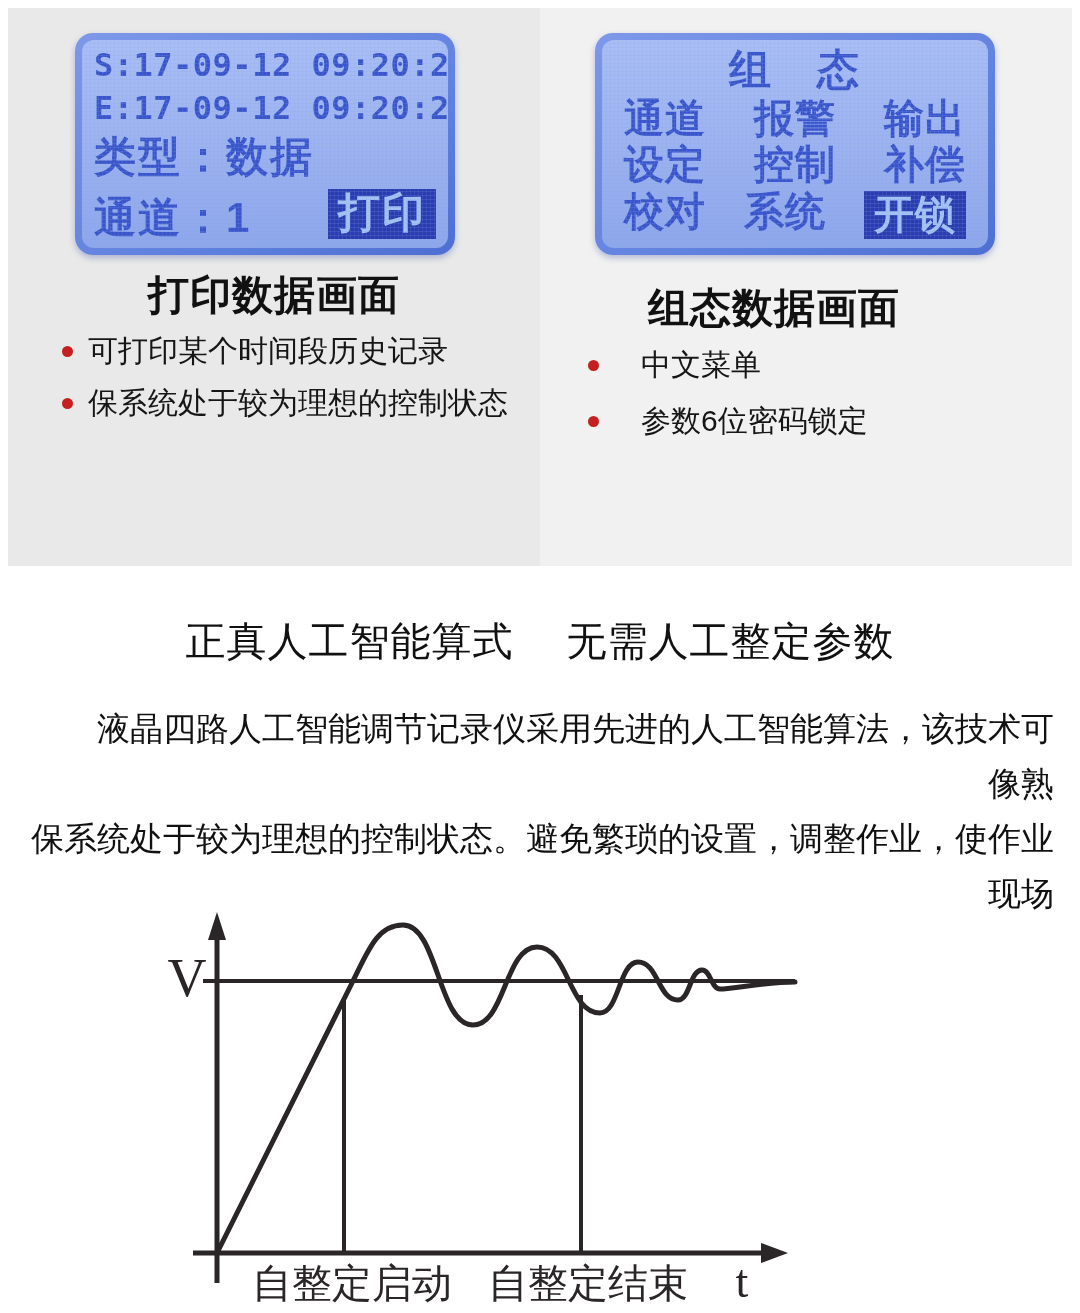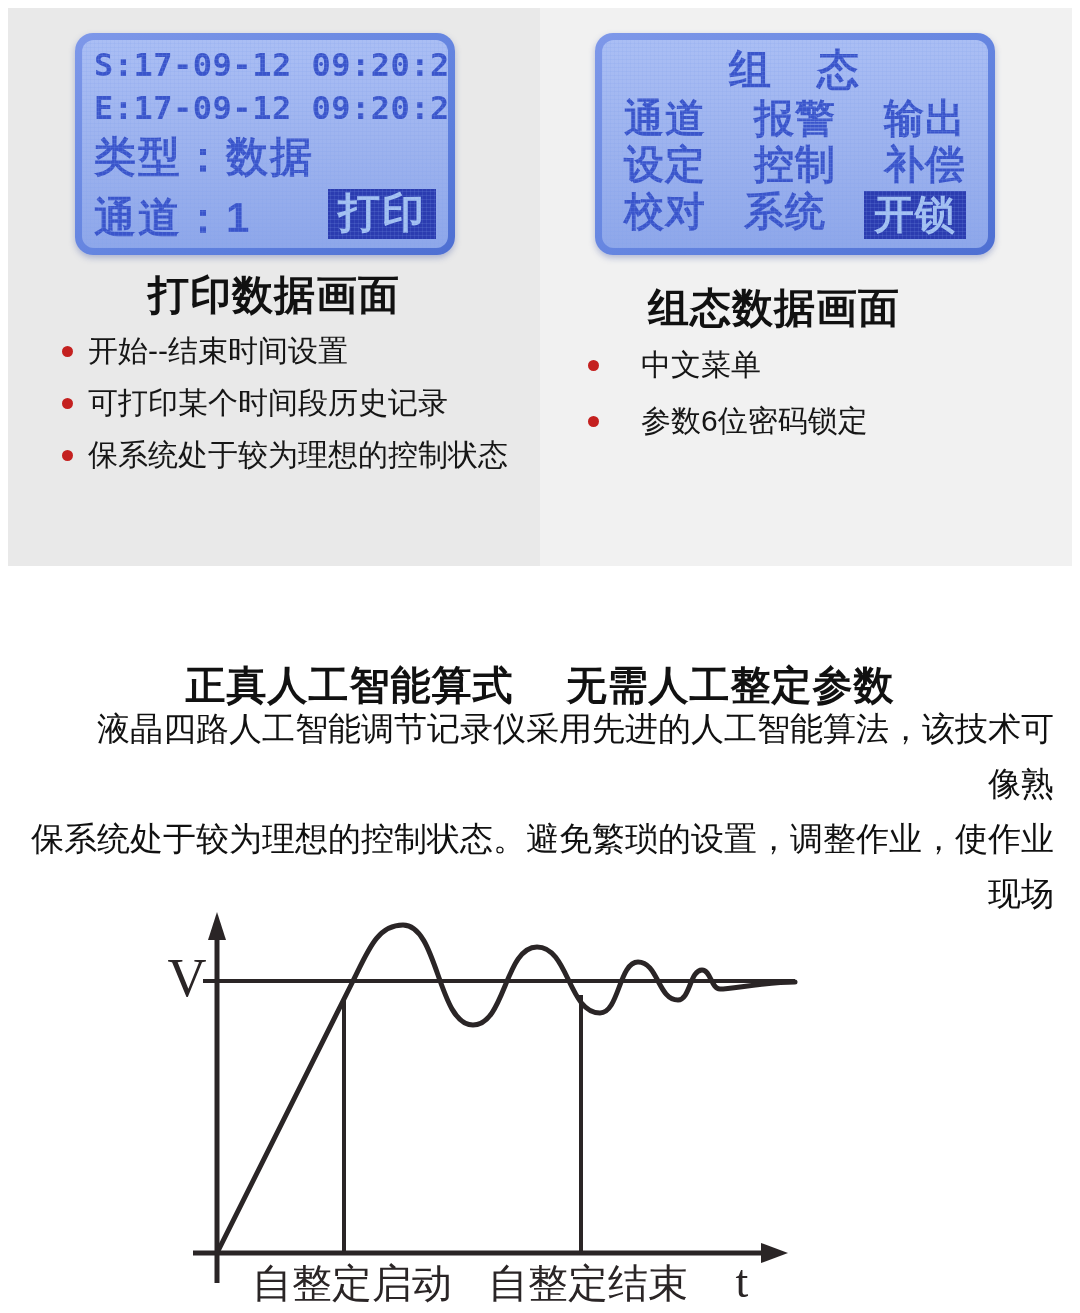--- a/index.html
+++ b/index.html
@@ -103,43 +103,39 @@
     </div>
   </div>
 </div>
 
 <div class="caption" id="caption-left">打印数据画面</div>
 <div class="caption" id="caption-right">组态数据画面</div>
 
 <ul class="bullets" id="bullets-left">
   <li>
       <span class="dot"></span>
-      <span>开始--结束时间设置</span>
-    </li>
-  <li>
-      <span class="dot"></span>
       <span>可打印某个时间段历史记录</span>
     </li>
   <li>
       <span class="dot"></span>
       <span>保系统处于较为理想的控制状态</span>
     </li>
 </ul>
 <ul class="bullets" id="bullets-right">
   <li>
       <span class="dot"></span>
       <span>中文菜单</span>
     </li>
   <li>
       <span class="dot"></span>
       <span>参数6位密码锁定</span>
     </li>
 </ul>
 
-<h2 id="heading" style="font-weight:bold;margin-top:44px;">正真人工智能算式　 无需人工整定参数</h2>
+<h2 id="heading" style="font-weight:normal;">正真人工智能算式　 无需人工整定参数</h2>
 <div id="paragraph">
   <div class="pline">液晶四路人工智能调节记录仪采用先进的人工智能算法，该技术可像熟</div>
   <div class="pline">保系统处于较为理想的控制状态。避免繁琐的设置，调整作业，使作业现场</div>
 </div>
 
 <svg id="tuning-chart" viewBox="140 905 680 400" xmlns="http://www.w3.org/2000/svg">
     <line x1="217" y1="934" x2="217" y2="1283" stroke="#2a2526" stroke-width="5"></line>
     <polygon points="217,912 208,940 226,940" fill="#2a2526"></polygon>
     <line x1="193" y1="1253" x2="770" y2="1253" stroke="#2a2526" stroke-width="5"></line>
     <polygon points="788,1253 761,1243 761,1263" fill="#2a2526"></polygon>

